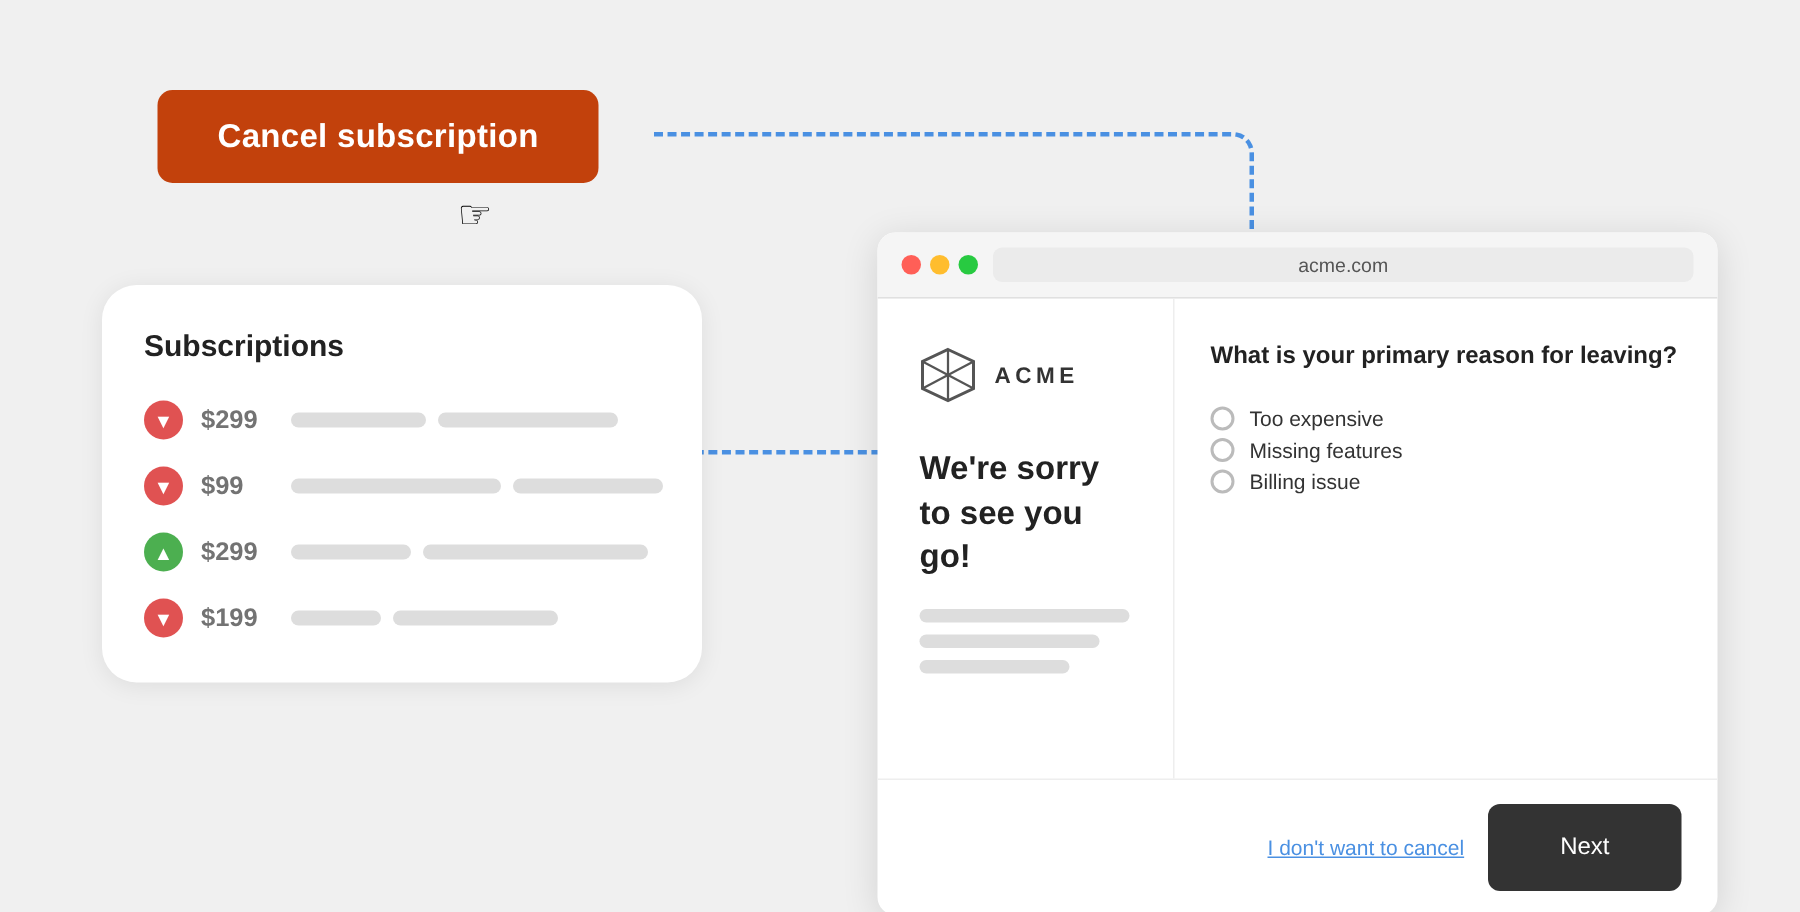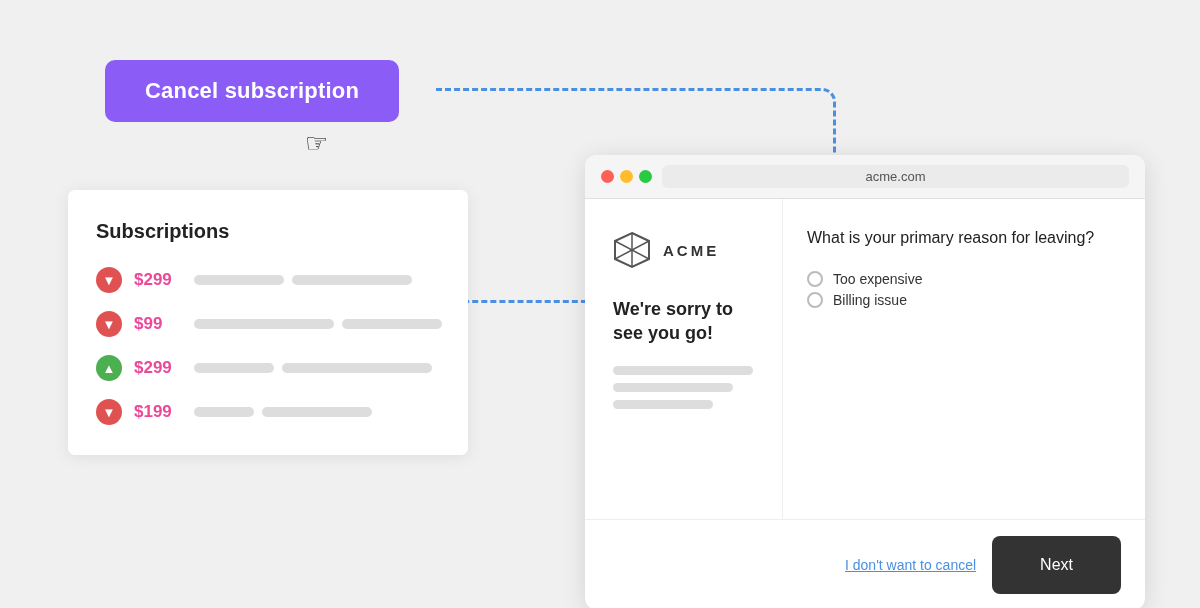--- a/index.html
+++ b/index.html
@@ -10,21 +10,21 @@
       font-family: -apple-system, BlinkMacSystemFont, 'Segoe UI', sans-serif;
       overflow: hidden;
       position: relative;
     }
 
     
     .cancel-btn {
       position: absolute;
       top: 60px;
       left: 105px;
-      background: #8b5cf6;
+      background: #c2410c;
       color: white;
       font-size: 22px;
       font-weight: 600;
       padding: 18px 40px;
       border-radius: 10px;
       border: none;
       cursor: pointer;
       letter-spacing: 0.2px;
     }
 
@@ -58,21 +58,21 @@
       border-top: 3px dashed #4a90e2;
     }
 
     
     .subscriptions-card {
       position: absolute;
       top: 190px;
       left: 68px;
       width: 400px;
       background: white;
-      border-radius: 7px;
+      border-radius: 23px;
       padding: 30px 28px;
       box-shadow: 0 2px 16px rgba(0,0,0,0.08);
     }
     .subscriptions-card h2 {
       font-size: 20px;
       font-weight: 600;
       color: #222;
       margin-bottom: 24px;
     }
     .sub-row {
@@ -92,21 +92,21 @@
       justify-content: center;
       font-size: 13px;
       flex-shrink: 0;
     }
     .badge-down { background: #e05252; color: white; }
     .badge-up { background: #4caf50; color: white; }
 
     .sub-amount {
       font-size: 17px;
       font-weight: 600;
-      color: #ec4899;
+      color: #737373;
       width: 48px;
       flex-shrink: 0;
     }
     .sub-bar-group {
       display: flex;
       gap: 8px;
       flex: 1;
       align-items: center;
     }
     .sub-bar {
@@ -186,21 +186,21 @@
       width: 38px;
       height: 38px;
     }
     .acme-logo-text {
       font-size: 15px;
       font-weight: 700;
       letter-spacing: 3px;
       color: #333;
     }
     .modal-heading {
-      font-size: 18px;
+      font-size: 22px;
       font-weight: 700;
       color: #222;
       line-height: 1.35;
       margin-bottom: 20px;
     }
     .modal-lines {
       display: flex;
       flex-direction: column;
       gap: 8px;
     }
@@ -213,21 +213,21 @@
     .ml-2 { width: 120px; }
     .ml-3 { width: 100px; }
 
     
     .modal-right {
       flex: 1;
       padding: 28px 24px;
     }
     .modal-question {
       font-size: 16px;
-      font-weight: 400;
+      font-weight: 700;
       color: #222;
       line-height: 1.4;
       margin-bottom: 22px;
     }
     .radio-options {
       display: flex;
       flex-direction: column;
       gap: 5px;
     }
     .radio-option {
@@ -359,20 +359,24 @@
 
     <div class="modal-right">
       <div class="modal-question">What is your primary reason for leaving?</div>
       <div class="radio-options">
         <label class="radio-option">
           <div class="radio-circle"></div>
           <span>Too expensive</span>
         </label>
         <label class="radio-option">
           <div class="radio-circle"></div>
+          <span>Missing features</span>
+        </label>
+        <label class="radio-option">
+          <div class="radio-circle"></div>
           <span>Billing issue</span>
         </label>
       </div>
     </div>
   </div>
 
   <div class="modal-footer">
     <span class="dont-cancel-link">I don't want to cancel</span>
     <button class="next-btn">Next</button>
   </div>

